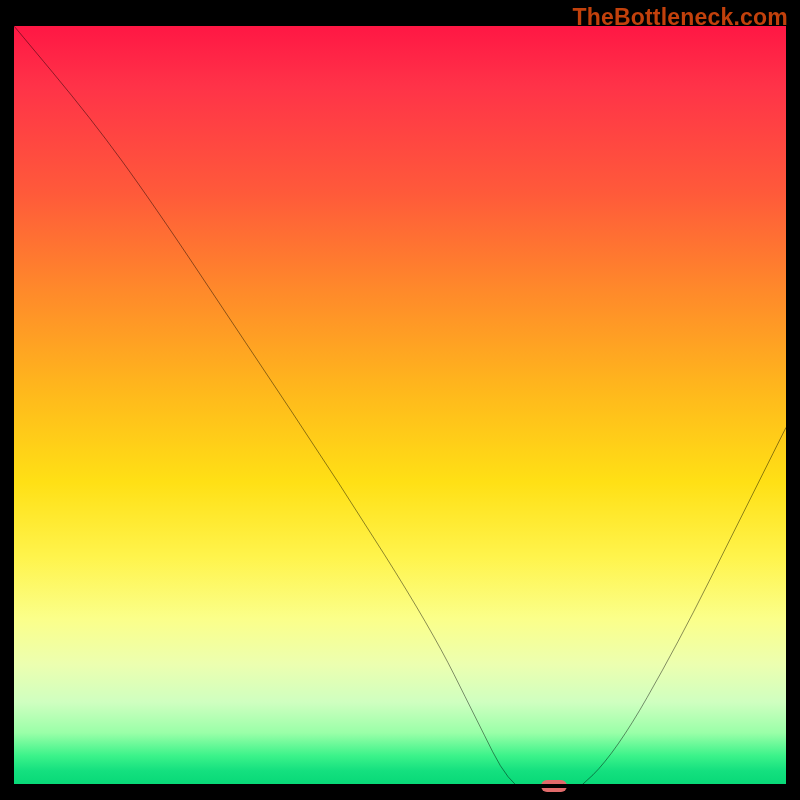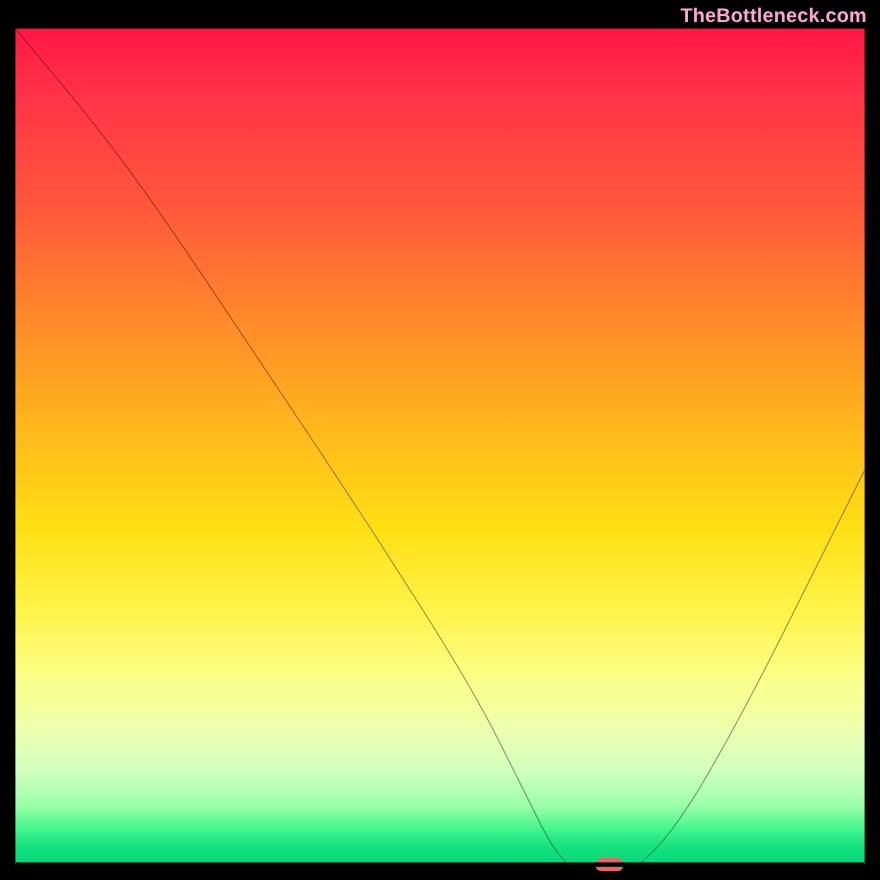--- a/index.html
+++ b/index.html
@@ -14,22 +14,22 @@
   .frame {
     position: relative;
     width: 800px;
     height: 800px;
     background: #000;
   }
   .watermark {
     position: absolute;
     top: 4px;
     right: 12px;
-    color: #f9a8d4;
-    font-size: 18px;
+    color: #c2410c;
+    font-size: 23px;
     font-weight: 600;
     letter-spacing: 0.2px;
     z-index: 5;
   }
   .plot-area {
     position: absolute;
     left: 14px;
     top: 26px;
     width: 772px;
     height: 760px;

